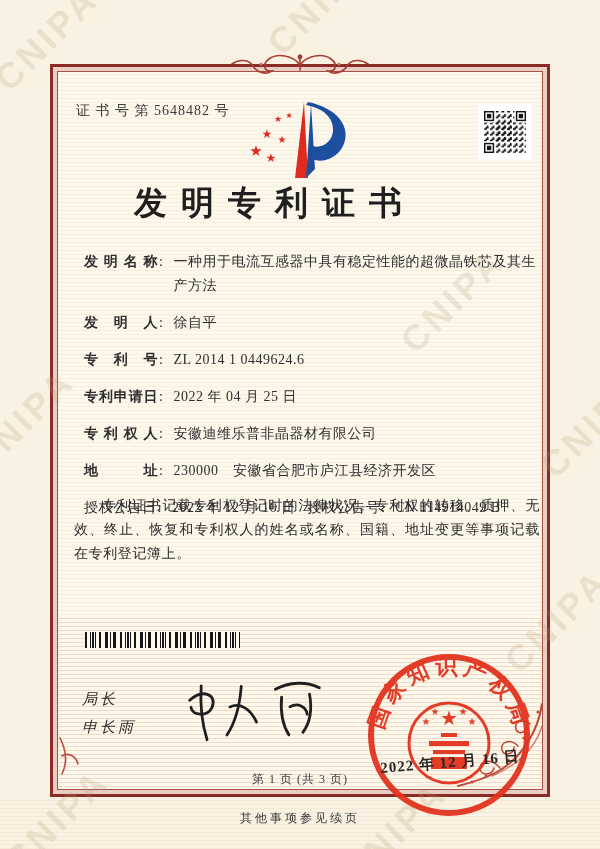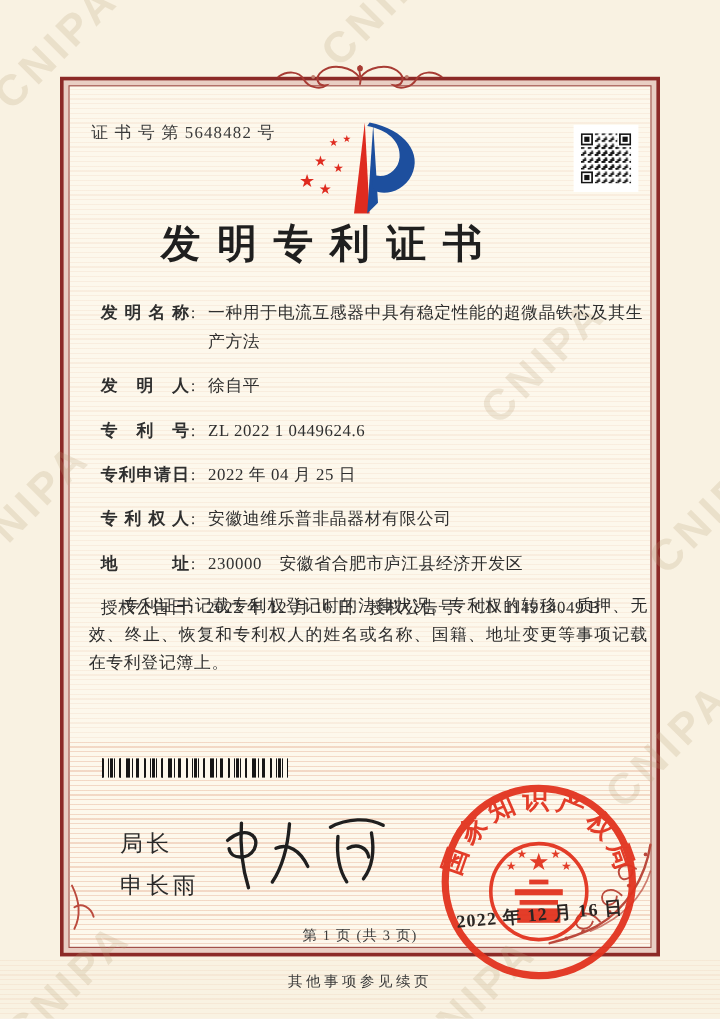--- a/index.html
+++ b/index.html
@@ -36,21 +36,21 @@
   .fvalue{flex:1;}
   .grow{display:flex;line-height:24px;letter-spacing:0.5px;}
   .gpair{display:flex;align-items:center;}
   .gpair.second{margin-left:12px;}
   .paras{position:absolute;left:74px;top:494px;width:466px;font-size:14px;line-height:24px;
          text-align:justify;letter-spacing:0.6px;color:#2c2c2c;}
   .paras p{margin:0;text-indent:2em;}
   .barcode{position:absolute;left:85px;top:632px;width:155px;height:16px;background-color:#fdf8ec;
            background-image:repeating-linear-gradient(90deg,#161616 0 2px,transparent 2px 7px),
                             repeating-linear-gradient(90deg,#161616 0 1px,transparent 1px 5px);}
-  .signer{position:absolute;left:100px;top:690px;font-size:19px;color:#2a2a2a;letter-spacing:3px;}
+  .signer{position:absolute;left:82px;top:690px;font-size:15px;color:#2a2a2a;letter-spacing:3px;font-style:italic;}
   .signer div{margin-bottom:9px;}
   .signature{position:absolute;left:180px;top:672px;transform:rotate(-2deg);}
   .seal{position:absolute;left:365px;top:651px;opacity:0.95;z-index:5;}
   .seal-date{position:absolute;left:362px;top:753px;width:176px;text-align:center;z-index:6;
              font-size:15px;font-weight:700;color:#2b2624;letter-spacing:1px;transform:rotate(-5deg);}
   .page-info{position:absolute;left:0;top:771px;width:600px;text-align:center;font-size:12px;
              letter-spacing:1px;color:#3c3c3c;z-index:4;}
   .footer-note{position:absolute;left:0;top:810px;width:600px;text-align:center;font-size:12px;
                letter-spacing:3px;color:#3a3a3a;z-index:4;}
   .flourish-top{position:absolute;left:225px;top:50px;z-index:4;}
@@ -142,21 +142,21 @@
       <span class="fvalue">一种用于电流互感器中具有稳定性能的超微晶铁芯及其生产方法</span>
     </div>
     <div class="frow">
       <span class="flabel">发明人</span>
         <span class="fcolon">:</span>
       <span class="fvalue">徐自平</span>
     </div>
     <div class="frow">
       <span class="flabel">专利号</span>
         <span class="fcolon">:</span>
-      <span class="fvalue">ZL 2022 1 0449624.6</span>
+      <span class="fvalue">ZL 2014 1 0449624.6</span>
     </div>
     <div class="frow">
       <span class="flabel">专利申请日</span>
         <span class="fcolon">:</span>
       <span class="fvalue">2022 年 04 月 25 日</span>
     </div>
     <div class="frow">
       <span class="flabel">专利权人</span>
         <span class="fcolon">:</span>
       <span class="fvalue">安徽迪维乐普非晶器材有限公司</span>

